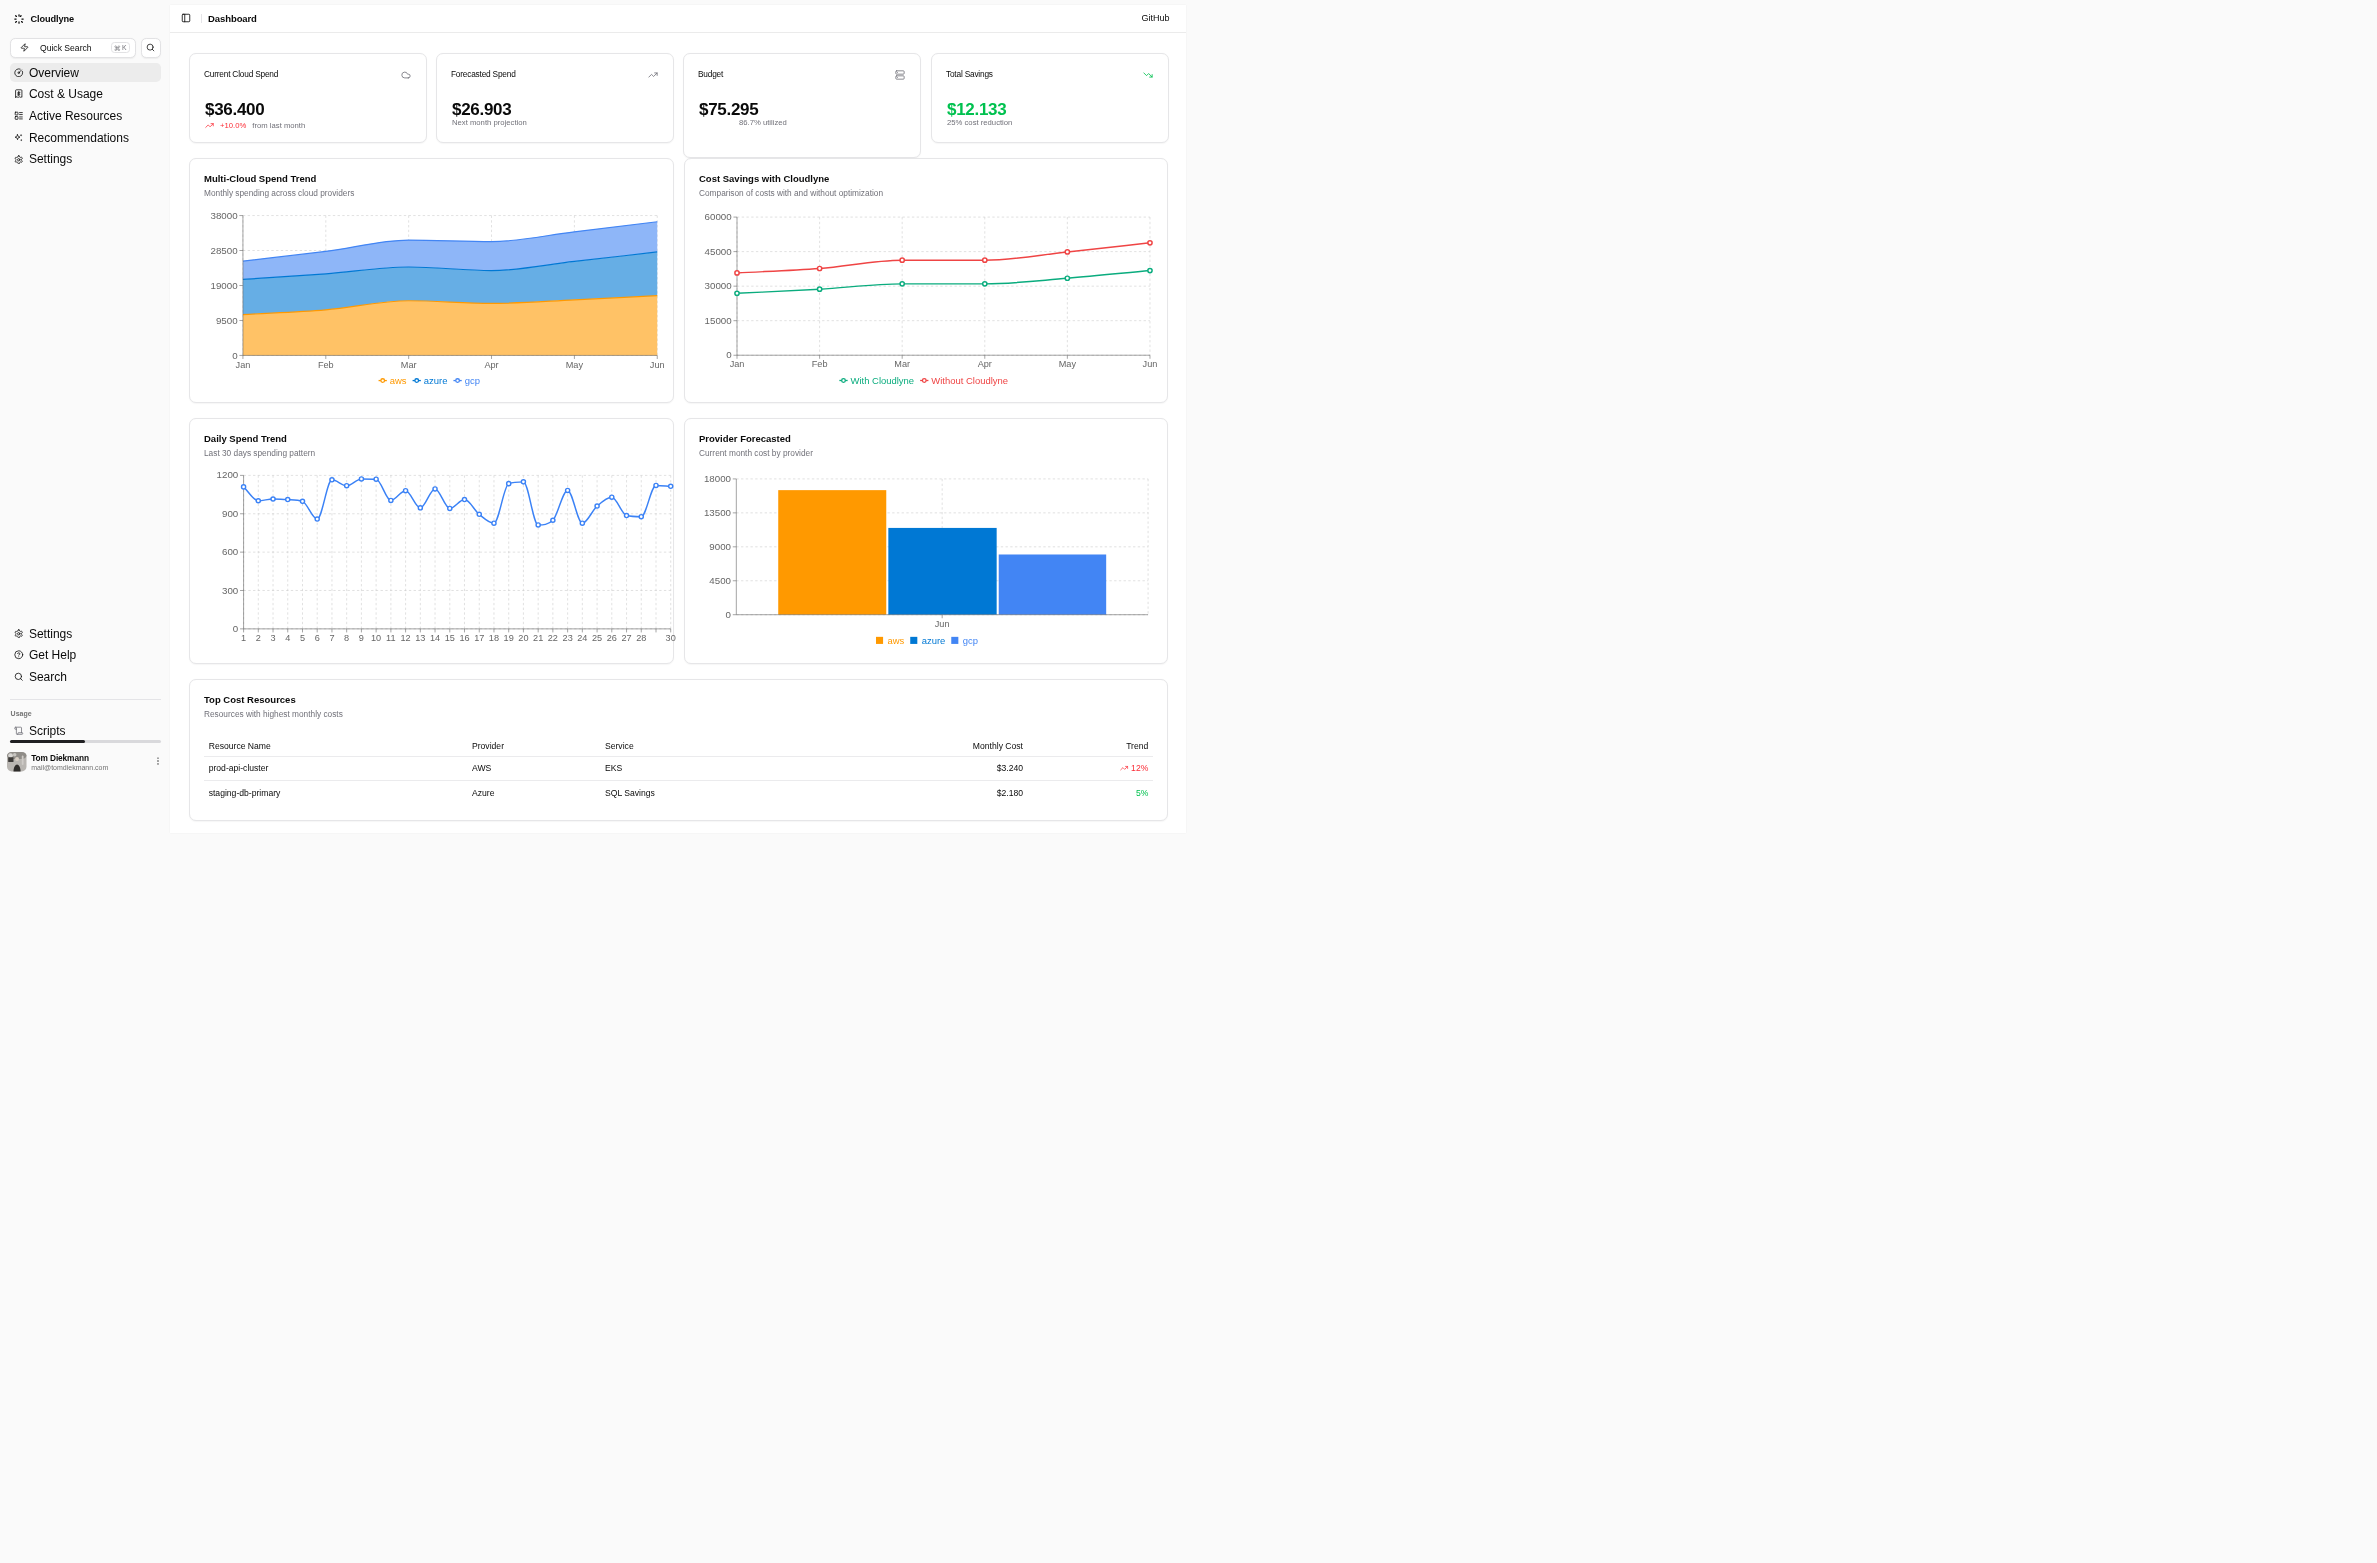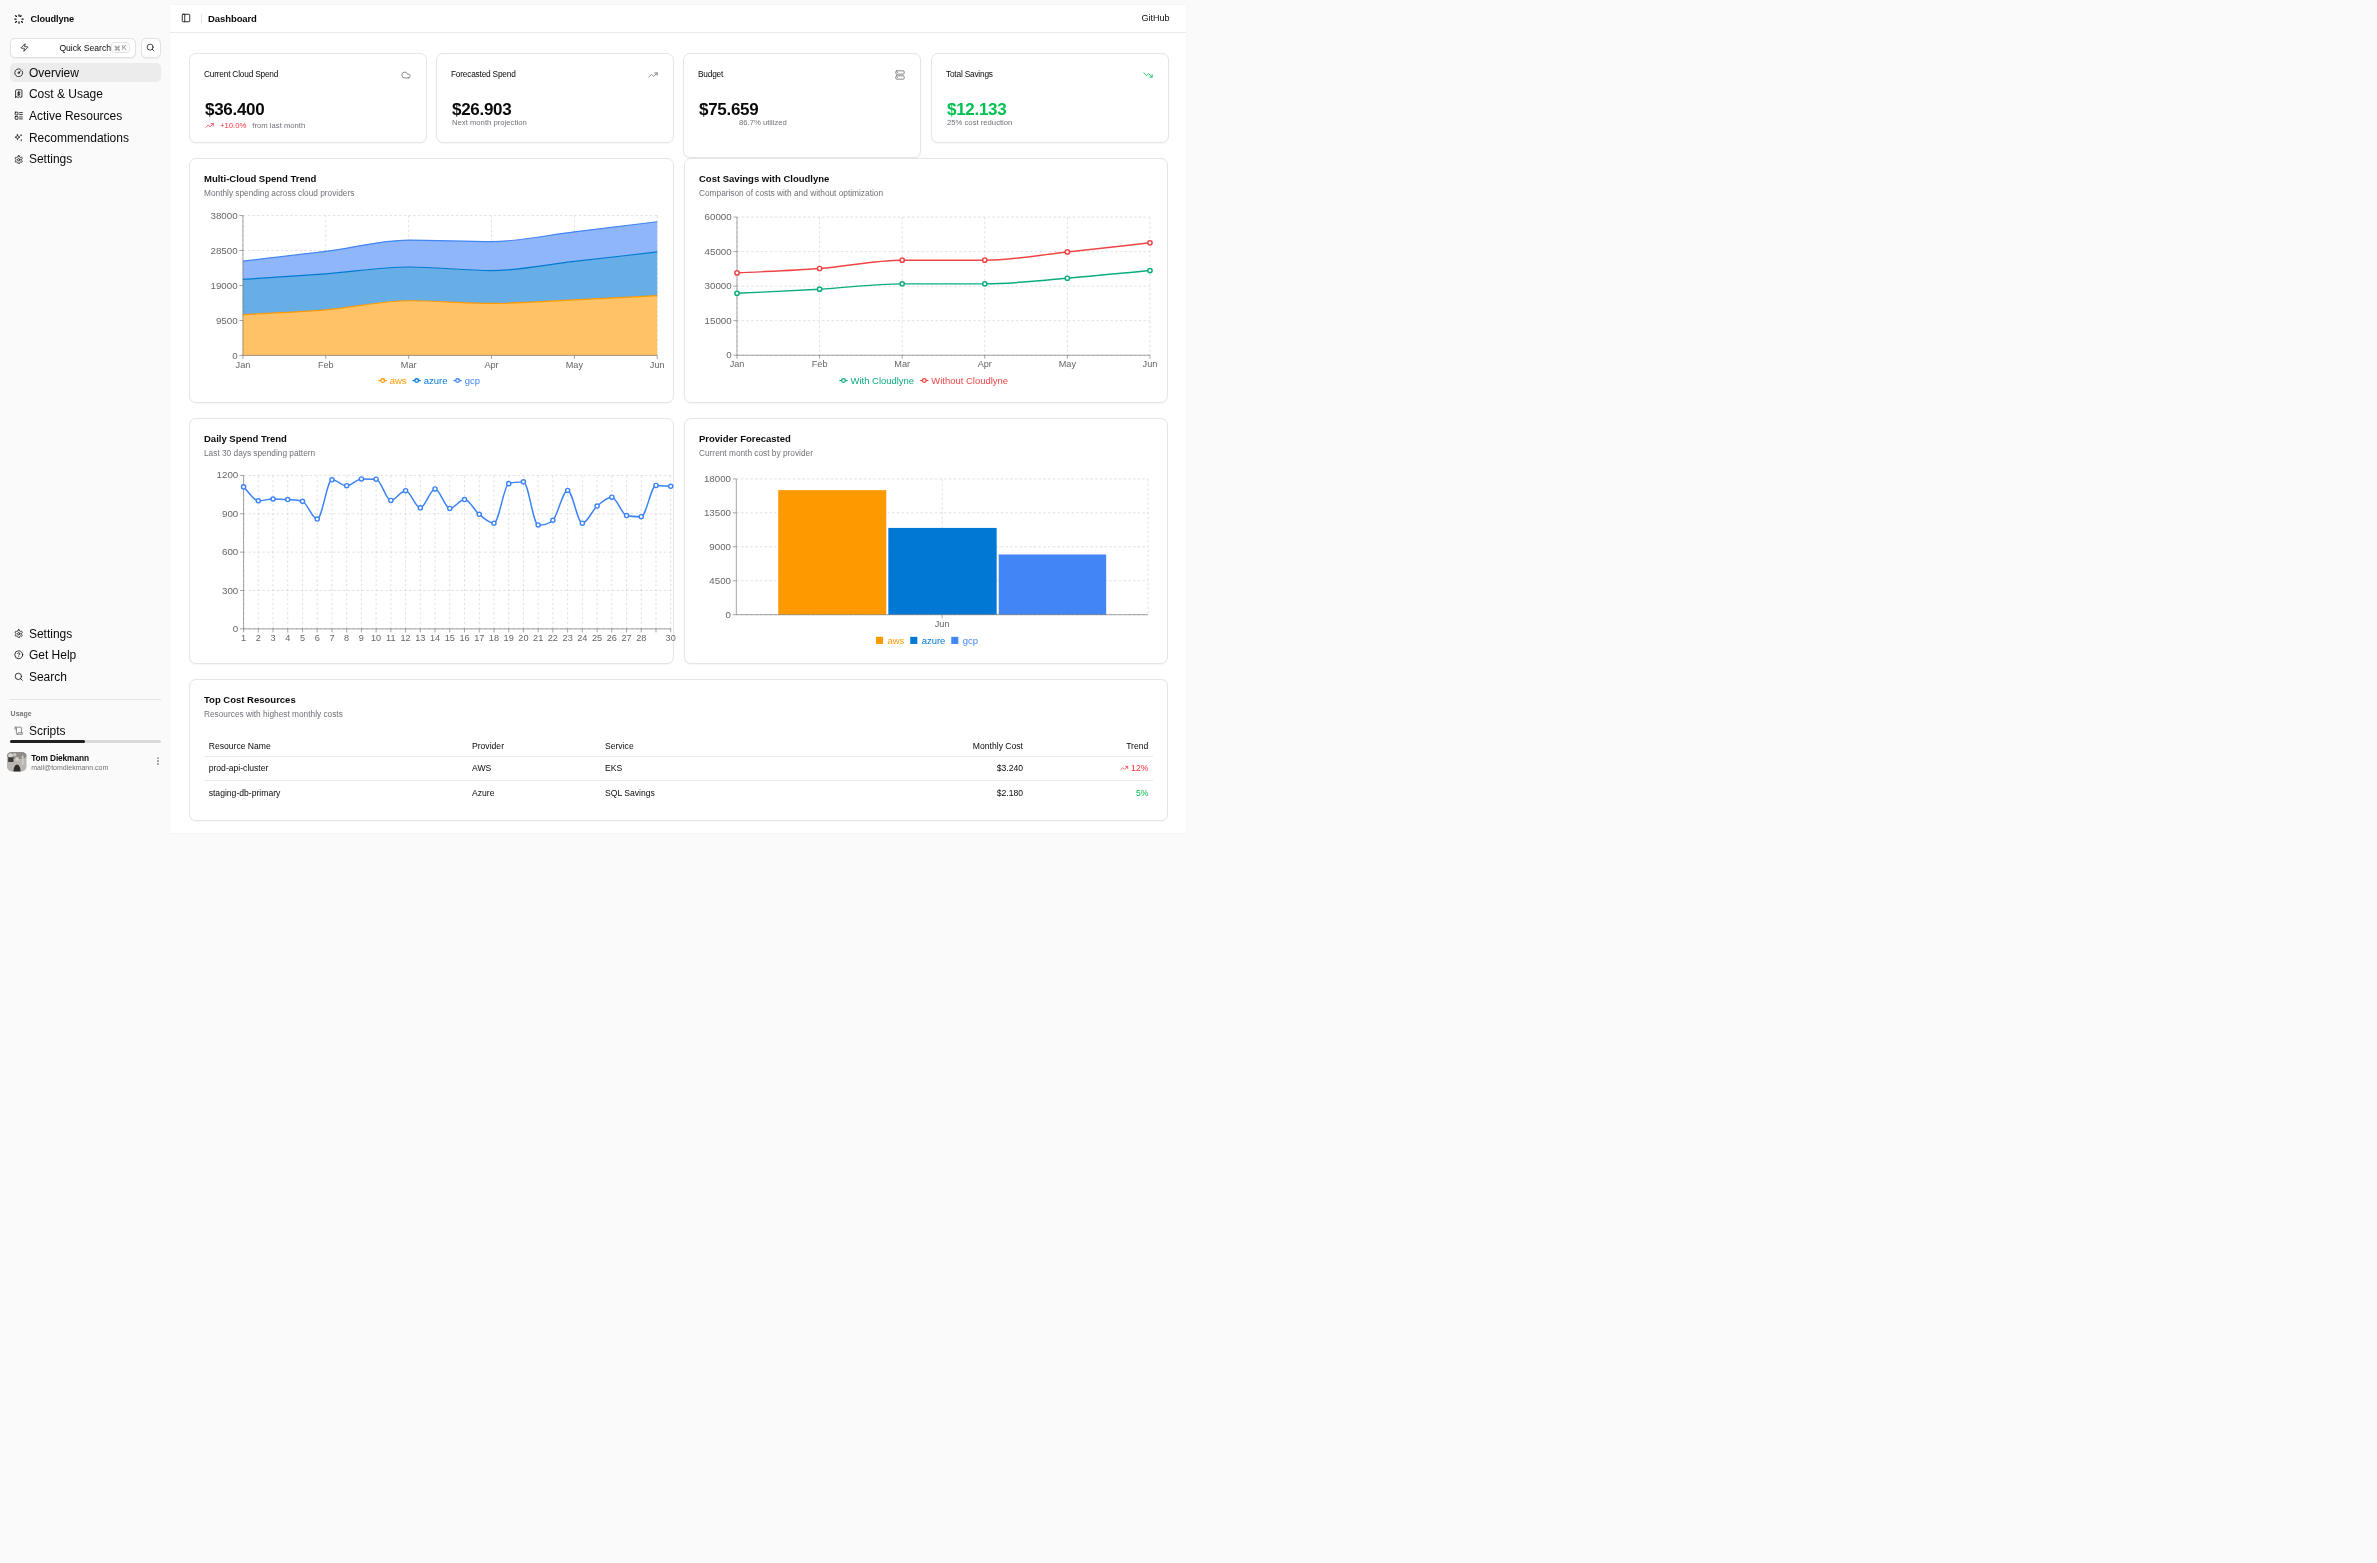--- a/index.html
+++ b/index.html
@@ -4,21 +4,21 @@
 * { margin:0; padding:0; box-sizing:border-box; }
 html,body { width:1189px; height:782px; overflow:hidden; background:#fafafa;
   font-family:"Liberation Sans", sans-serif; color:#0a0a0a; }
 .sidebar { position:absolute; left:0; top:0; width:170px; height:782px; background:#fafafa; }
 .sb-head { position:absolute; left:14px; top:14px; display:flex; align-items:center; gap:6.5px; }
 .sb-head .logo { width:10px; height:10px; }
 .sb-head .name { font-size:9.2px; font-weight:bold; letter-spacing:-0.1px; }
 .qsrow { position:absolute; left:9.5px; top:38px; width:151px; display:flex; gap:5.3px; }
 .qs { flex:1; height:19.5px; background:#fff; border:0.6px solid #e2e2e4; border-radius:5.3px;
   display:flex; align-items:center; padding:0 4.7px 0 9.5px; box-shadow:0 0.6px 1.2px rgba(0,0,0,.05); }
-.qs span.txt { font-size:8.6px; margin-left:23px; color:#0a0a0a; flex:1;text-align:right; }
+.qs span.txt { font-size:8.6px; margin-left:11px; color:#0a0a0a; flex:1; }
 .kbd { border:0.6px solid #e2e2e4; background:#fff; border-radius:3.5px; font-size:6.8px; color:#6f6f76;
   padding:1.2px 2.4px; display:flex; align-items:center; gap:1.2px; }
 .sbtn { width:19.5px; height:19.5px; background:#fff; border:0.6px solid #e2e2e4; border-radius:5.3px;
   display:flex; align-items:center; justify-content:center; box-shadow:0 0.6px 1.2px rgba(0,0,0,.05); }
 .nav { position:absolute; left:9.5px; top:63px; width:151px; display:flex; flex-direction:column; gap:2.7px; }
 .nav2 { position:absolute; left:9.5px; top:624px; width:151px; display:flex; flex-direction:column; gap:2.7px; }
 .nav-item { height:19px; border-radius:4.7px; display:flex; align-items:center; gap:5px; padding:0 4.9px;
   font-size:12px; }
 .nav-item.active { background:#ececec; }
 .sep { position:absolute; left:9.5px; top:699px; width:151px; height:0.6px; background:#e4e4e7; }
@@ -220,21 +220,21 @@
 <div class="sc-sub" style="top:64px;">Next month projection</div>
 </div>
 <div class="card" style="left:513px;top:48px;width:238px;height:105px;">
 <div class="sc-title">Budget</div>
 <div class="sc-icon"><svg class="" width="10" height="10" viewBox="0 0 24 24" fill="none" stroke="#717179" stroke-width="2" stroke-linecap="round" stroke-linejoin="round">
           <rect x="2" y="2" width="20" height="8" rx="2"></rect>
           <rect x="2" y="14" width="20" height="8" rx="2"></rect>
           <path d="M6 6h.01"></path>
           <path d="M6 18h.01"></path>
         </svg></div>
-<div class="sc-value ">$75.659</div>
+<div class="sc-value ">$75.295</div>
 <div class="sc-sub" style="top:64px;padding-left:40px;">86.7% utilized</div>
 </div>
 <div class="card" style="left:761px;top:48px;width:238px;height:90px;">
 <div class="sc-title">Total Savings</div>
 <div class="sc-icon"><svg class="" width="10" height="10" viewBox="0 0 24 24" fill="none" stroke="#00c14f" stroke-width="2" stroke-linecap="round" stroke-linejoin="round">
           <path d="M16 17h6v-6"></path>
           <path d="m22 17-8.5-8.5-5 5L2 7"></path>
         </svg></div>
 <div class="sc-value green">$12.133</div>
 <div class="sc-sub" style="top:64px;">25% cost reduction</div>

